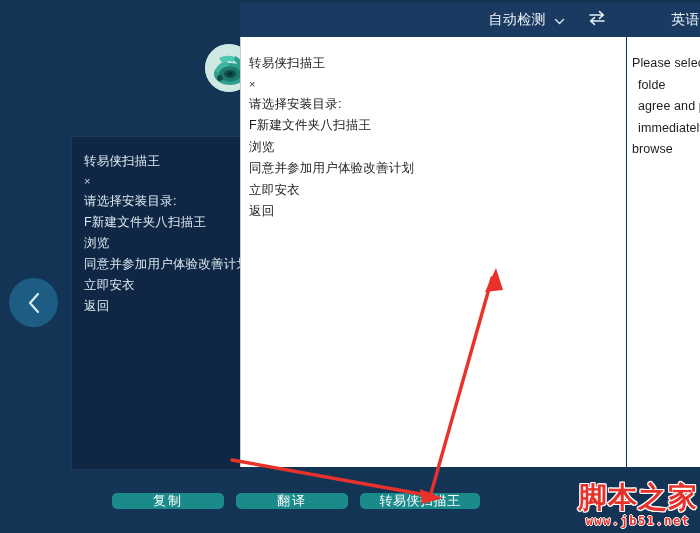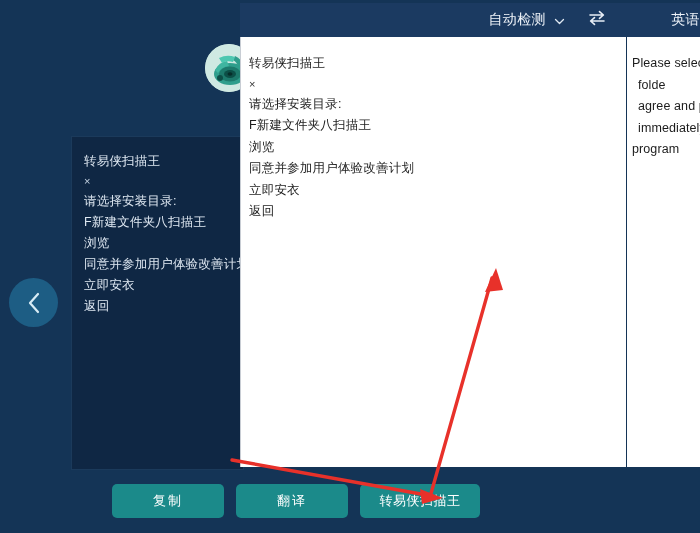--- a/index.html
+++ b/index.html
@@ -177,21 +177,21 @@
     width: 700px;
     height: 40px;
     display: flex;
     align-items: center;
     gap: 12px;
     padding-left: 112px;
     box-sizing: border-box;
   }
   .action-btn {
     width: 112px;
-    height: 34px;
+    height: 16px;
     border-radius: 5px;
     background: #1b8a8a;
     color: #ffffff;
     font-size: 13px;
     letter-spacing: 2px;
     display: flex;
     align-items: center;
     justify-content: center;
     box-sizing: border-box;
   }
@@ -280,21 +280,21 @@
     <div class="line">同意并参加用户体验改善计划</div>
     <div class="line">立即安衣</div>
     <div class="line">返回</div>
   </div>
 
   <div class="trans-panel">
     <div class="line">Please selec</div>
     <div class="line indent">folde</div>
     <div class="line indent">agree and p</div>
     <div class="line indent">immediately</div>
-    <div class="line">program</div>
+    <div class="line">browse</div>
   </div>
 
   <div class="lang-bar">
     <div class="lang-item lang-src">
       <span>自动检测</span>
       <span class="chev">
         <svg width="11" height="11" viewBox="0 0 11 11" fill="none">
           <path d="M1.5 3.5 L5.5 7.5 L9.5 3.5" stroke="#dfe8f2" stroke-width="1.3" stroke-linecap="round" stroke-linejoin="round"></path>
         </svg>
       </span>
@@ -326,14 +326,18 @@
 
   <svg class="arrows" width="700" height="533" viewBox="0 0 700 533">
 
     <path d="M430 497 L492 278" stroke="#e8312a" stroke-width="3.4" stroke-linecap="round"></path>
     <path d="M496 268 L485 292 L503 290 Z" fill="#e8312a"></path>
 
     <path d="M232 460 L432 496" stroke="#e8312a" stroke-width="3.4" stroke-linecap="round"></path>
     <path d="M443 498 L420 489 L422 504 Z" fill="#e8312a"></path>
   </svg>
 
+  <div class="watermark">
+    <div class="wm-main">脚本之家</div>
+    <div class="wm-sub">www.jb51.net</div>
+  </div>
 
 </div>
 
 </body></html>

